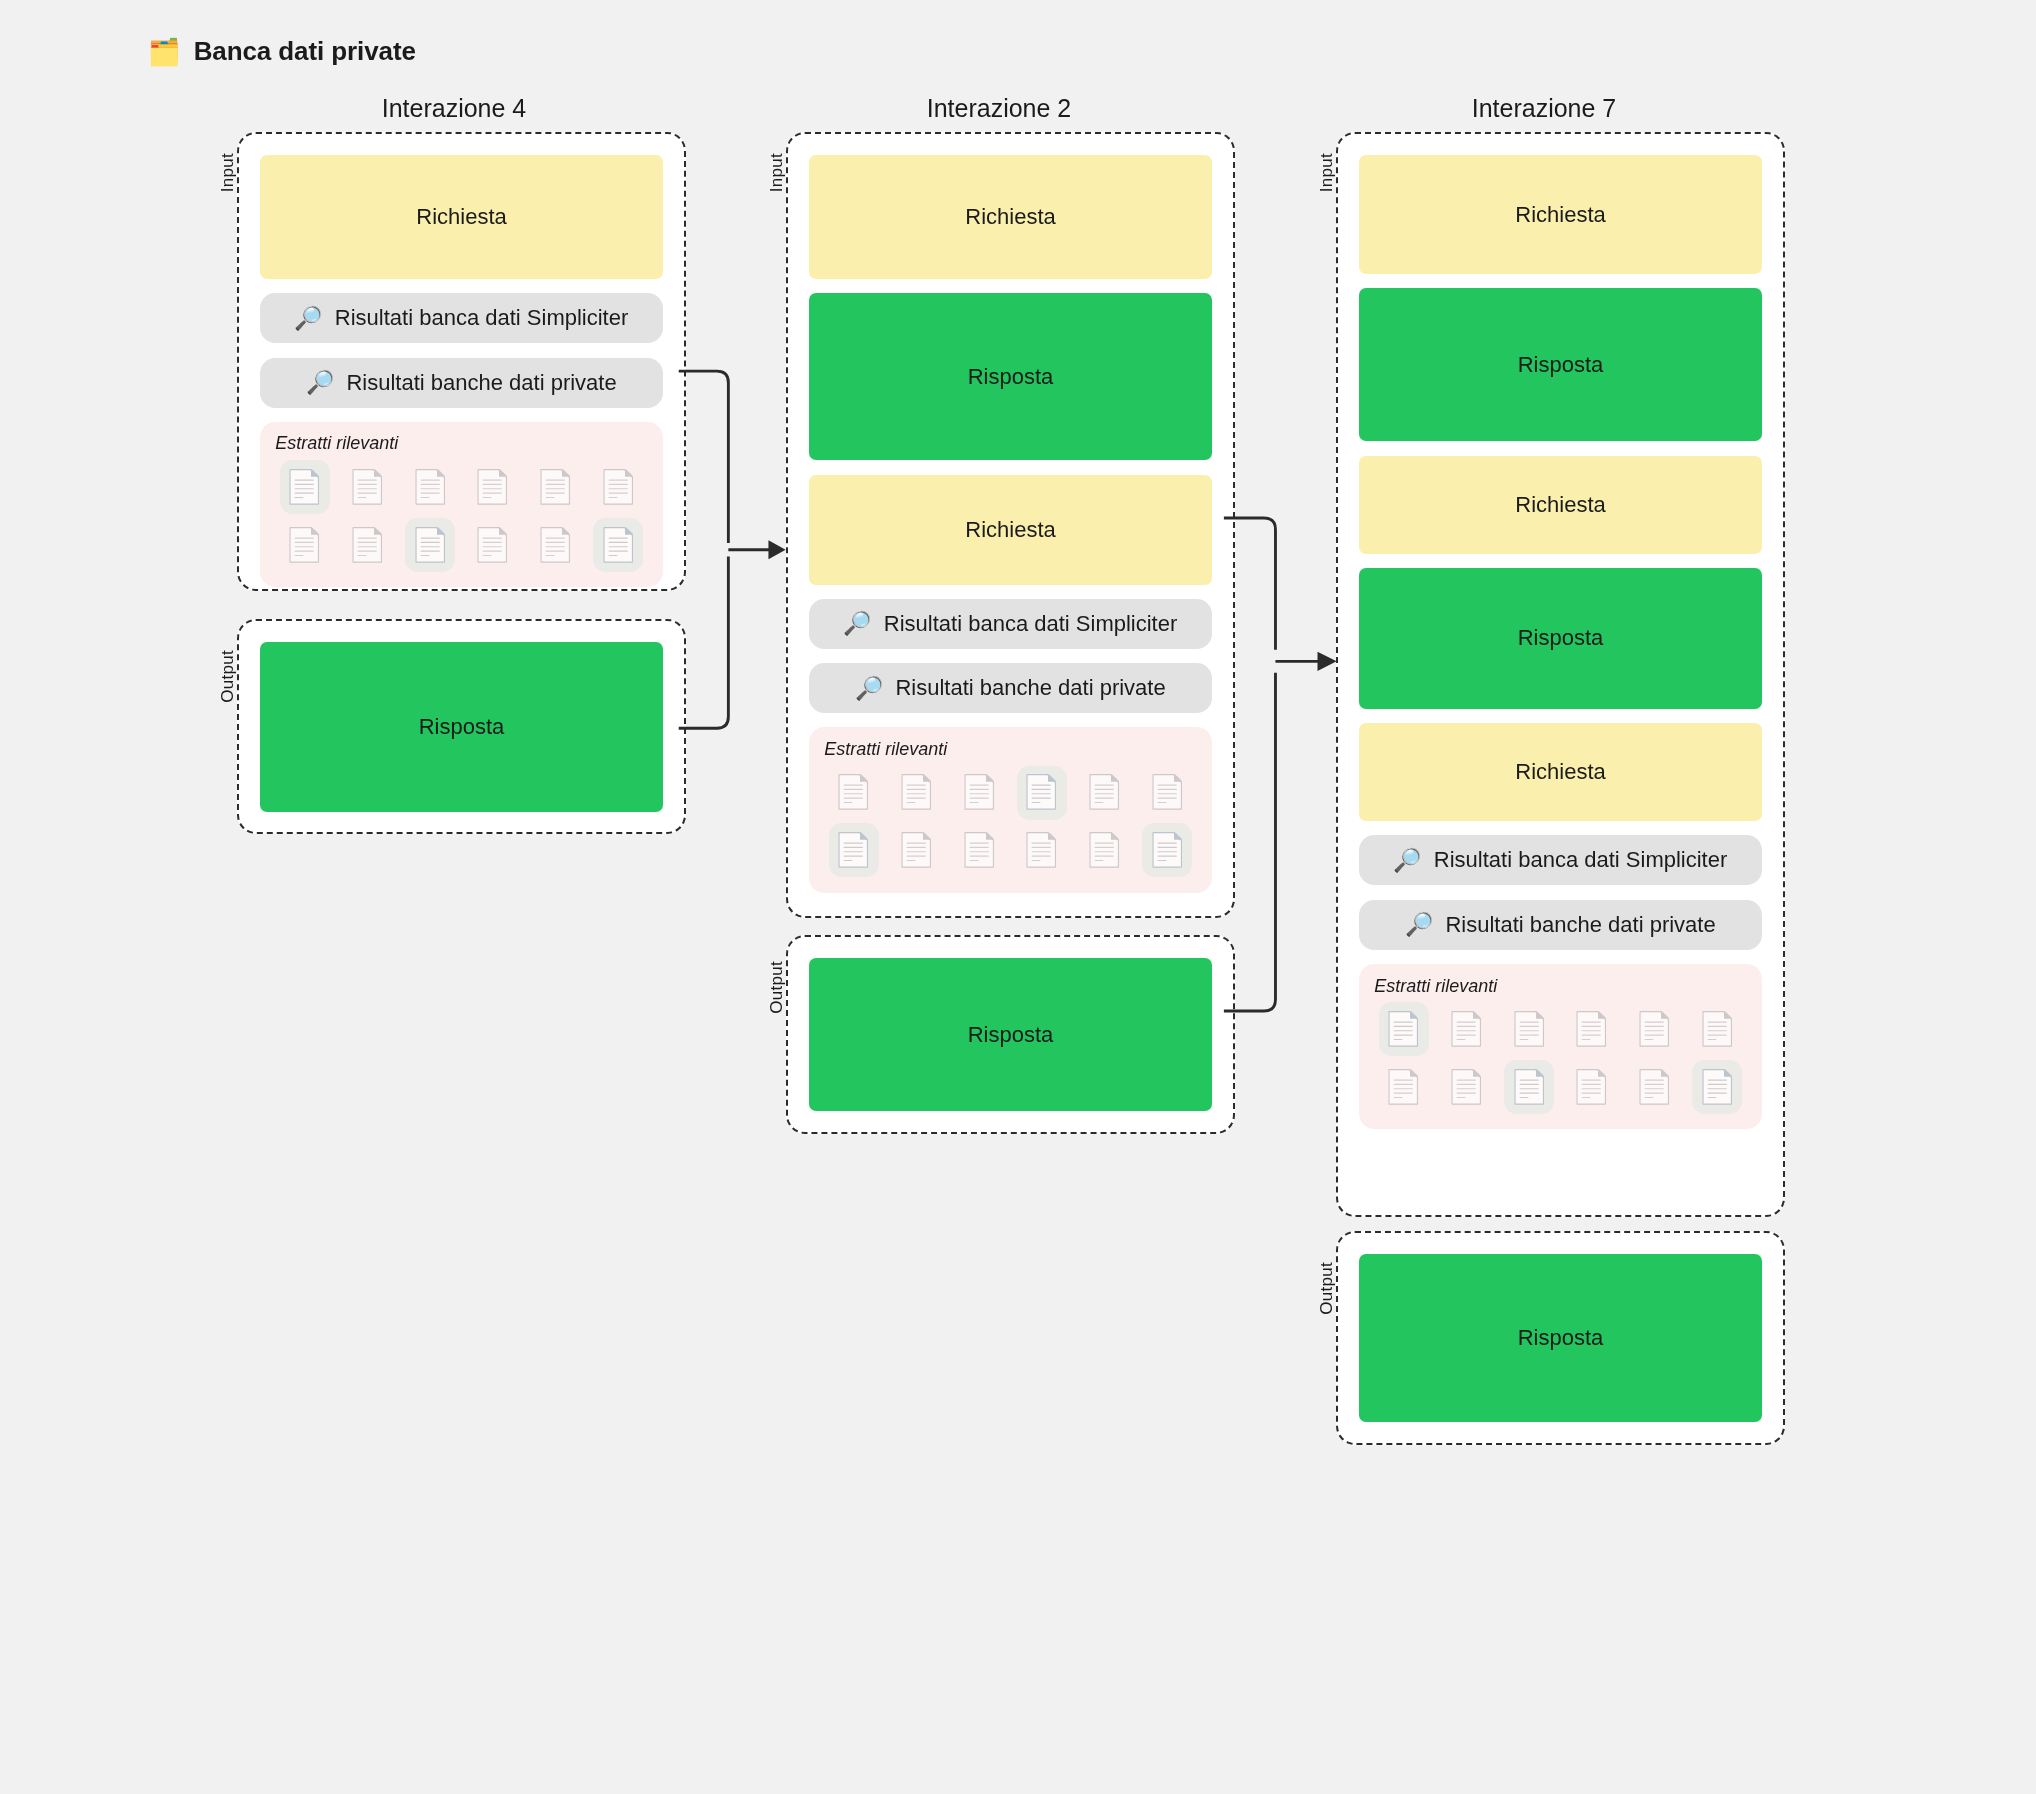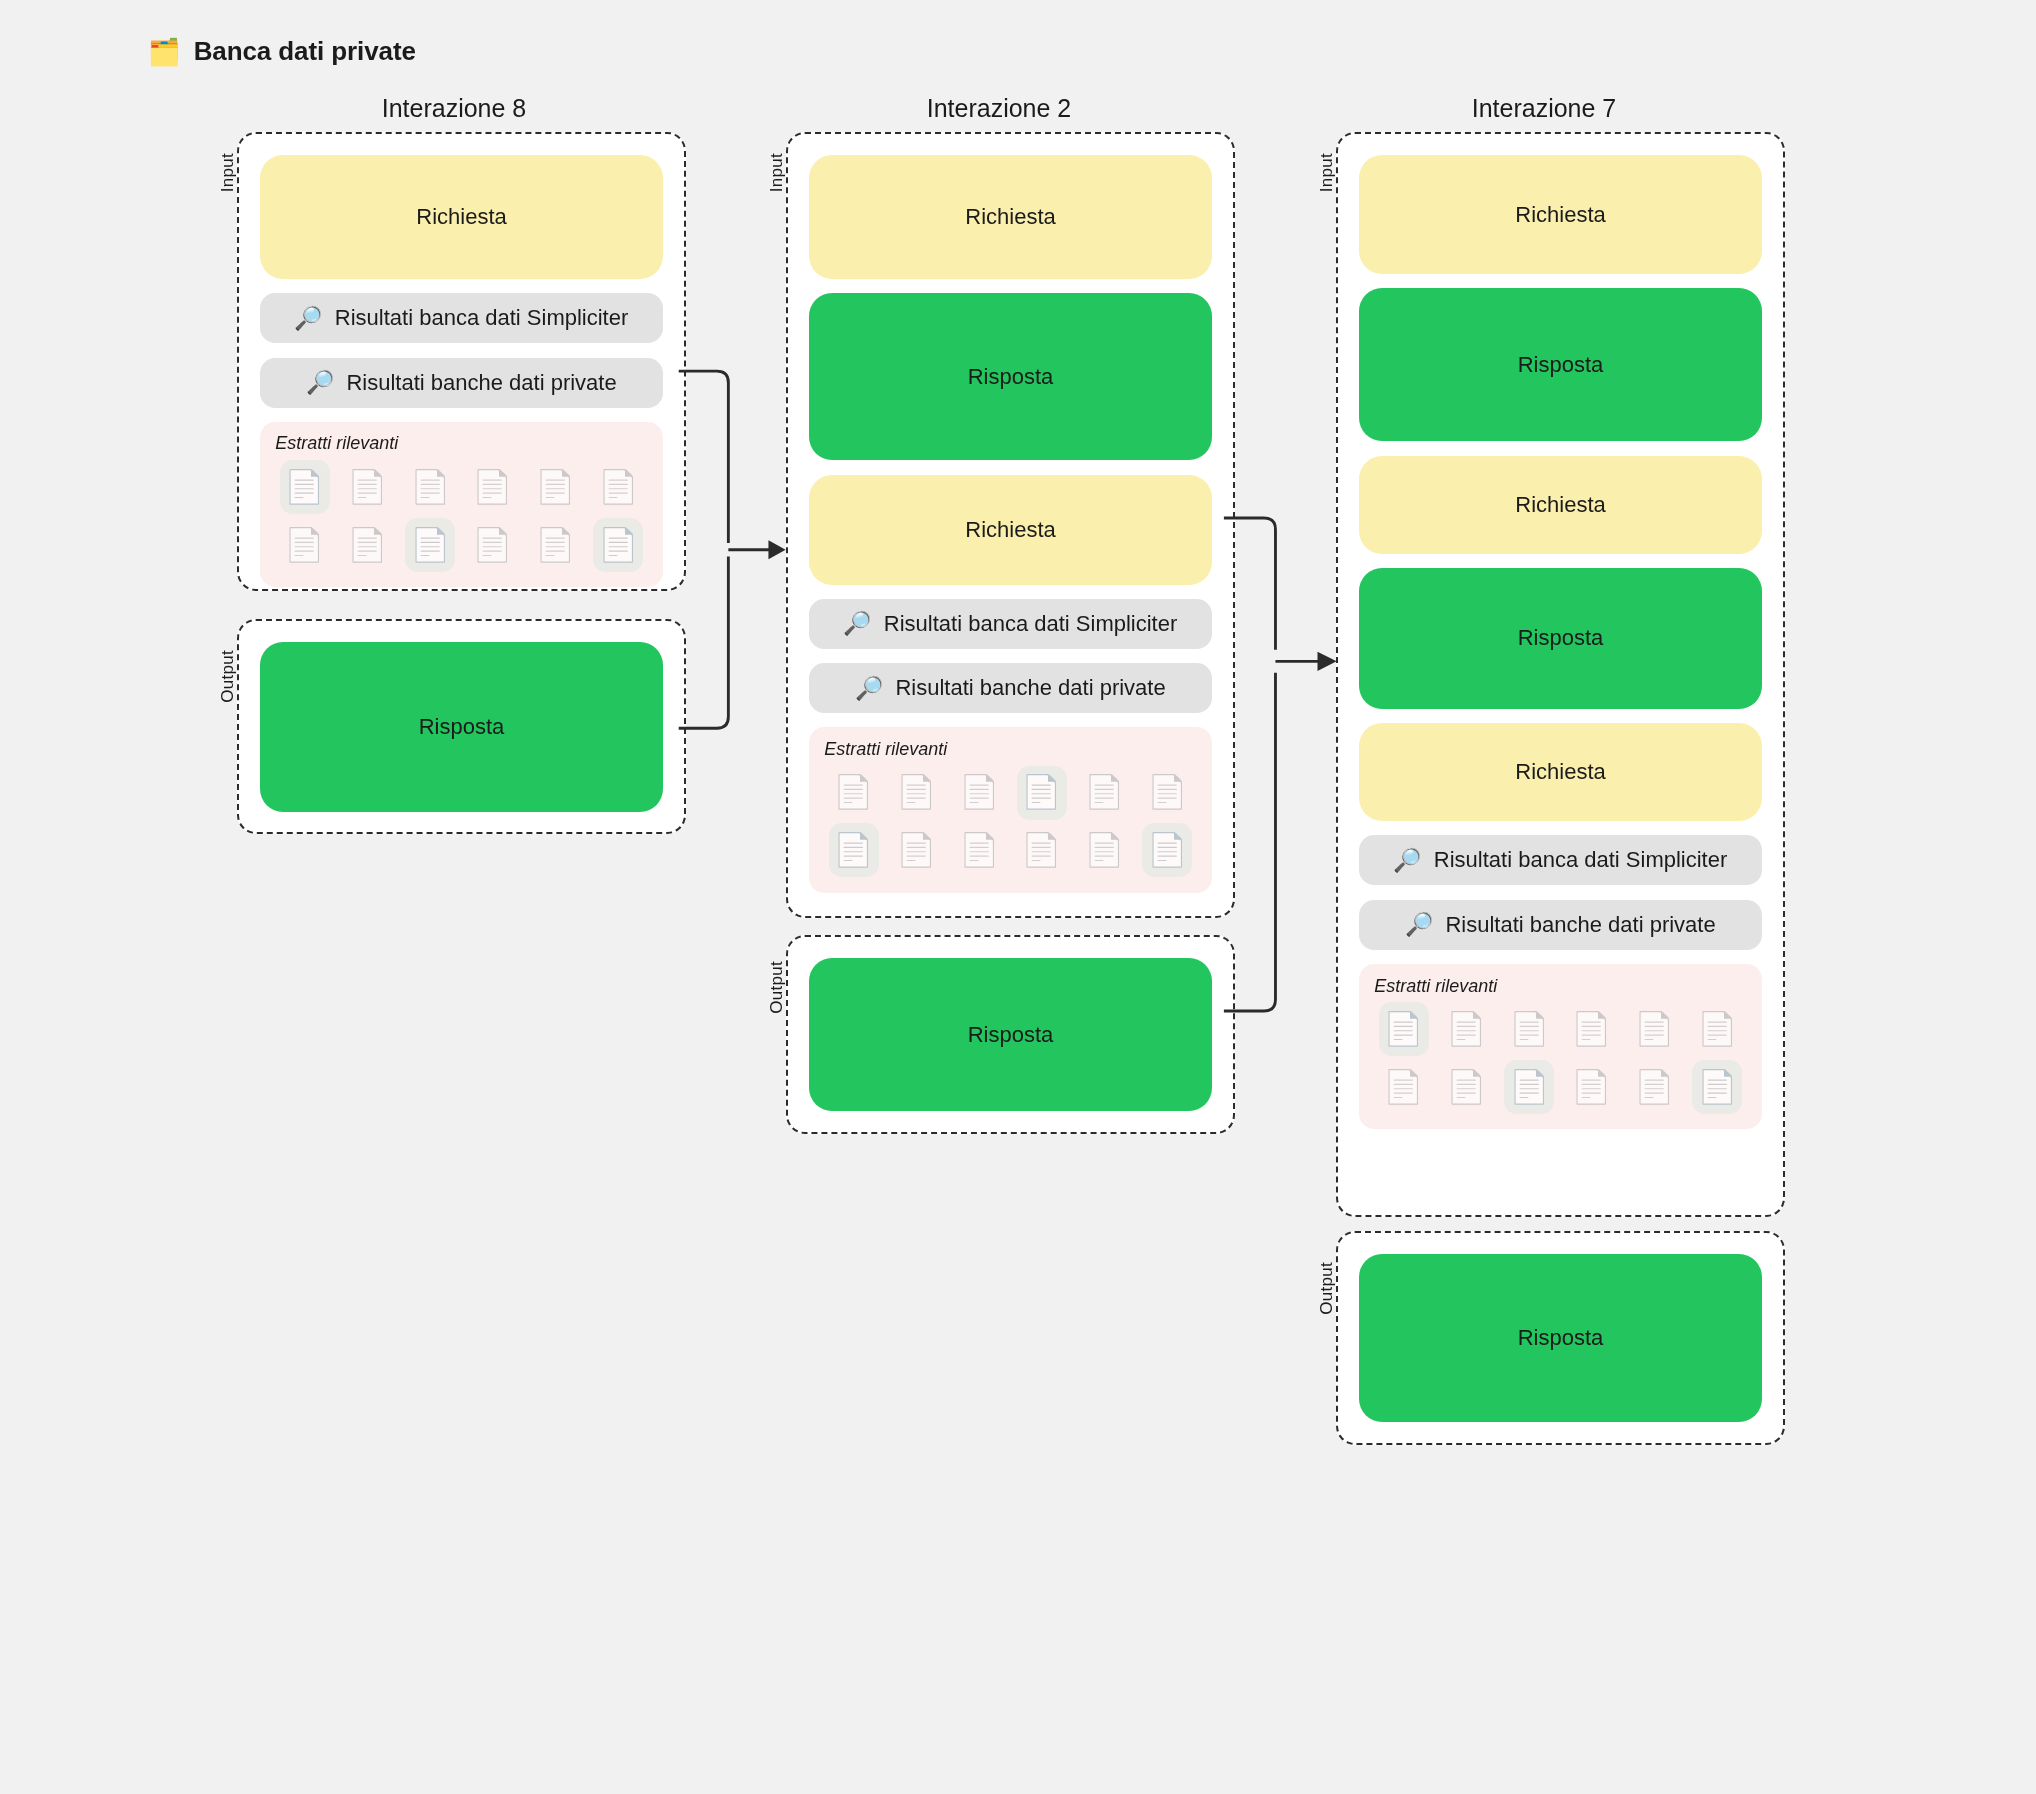--- a/index.html
+++ b/index.html
@@ -59,21 +59,21 @@
     font-size: 17px;
     color: #1b1b1b;
     writing-mode: vertical-rl;
     transform: rotate(180deg);
     white-space: nowrap;
     letter-spacing: 0.3px;
   }
 
   
   .block {
-    border-radius: 23px;
+    border-radius: 7px;
     display: flex;
     align-items: center;
     justify-content: center;
     font-size: 22px;
     color: #1b1b1b;
     margin-bottom: 14.3px;
     text-align: center;
   }
   .block:last-child { margin-bottom: 0; }
 
@@ -154,21 +154,21 @@
 <body>
 
 <div id="canvas">
 
   <div class="db-title">
     <span class="emoji">🗂️</span>
     <span>Banca dati private</span>
   </div>
 
   <div class="col" style="left:234px; top:94px; width:440px;">
-    <div class="col-title">Interazione 8</div>
+    <div class="col-title">Interazione 4</div>
   </div>
 
   <div class="side-label" style="left:218px; top:153px;">Input</div>
 
   <div class="group" style="left:237px; top:132px; width:449px; height:459px;">
     <div class="block request" style="height:124px;">
       <span>Richiesta</span>
     </div>
     <div class="pill">
       <span class="glass">🔎</span>

